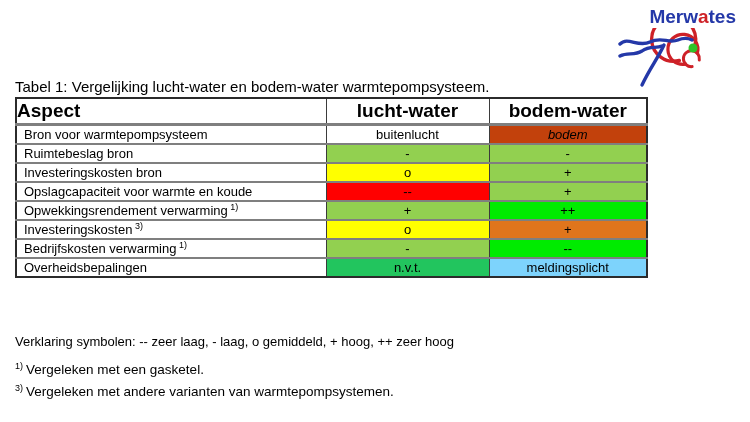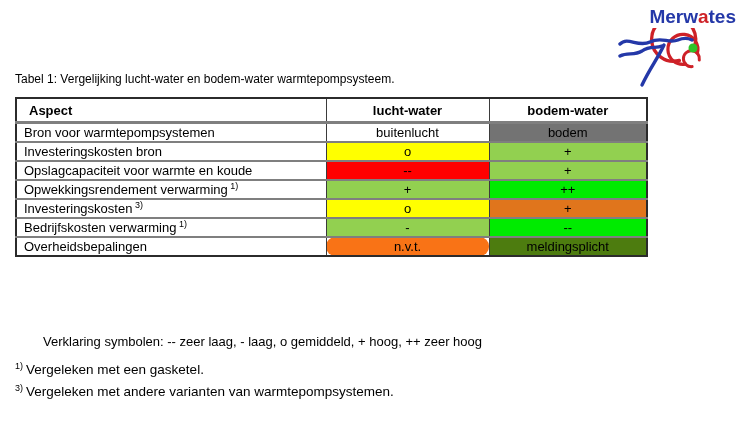--- a/index.html
+++ b/index.html
@@ -5,41 +5,41 @@
   html,body{margin:0;padding:0;background:#ffffff;}
   .page{
     position:relative;width:750px;height:422px;background:#ffffff;overflow:hidden;
     font-family:"Liberation Sans","DejaVu Sans",sans-serif;color:#000;
   }
   
   .logo{position:absolute;top:6px;right:6px;width:128px;}
   .logo-text{font-size:19px;font-weight:bold;text-align:right;padding-right:8px;letter-spacing:0;}
   .logo-art{display:block;margin-top:0px;margin-left:2px;}
   
-  .caption{position:absolute;left:15px;top:72px;font-size:12px;}
+  .caption{position:absolute;left:15px;top:78px;font-size:15px;}
   
   table.cmp{
     position:absolute;left:15px;top:97px;width:631px;
     border-collapse:collapse;table-layout:fixed;
     font-size:13px;
     border:2px solid #2b2b2b;
   }
   table.cmp th{
     border:1px solid #3b3b3b;border-bottom:3px solid #7f7f7f;
-    height:20px;text-align:left;padding:1px 12px;font-size:13px;
+    height:20px;text-align:left;padding:1px 0;font-size:19px;
   }
   table.cmp th.center{text-align:center;}
   table.cmp td{
     border:1px solid #3b3b3b;border-top:2px solid #7f7f7f;
     height:15px;padding:1px 7px;vertical-align:middle;
   }
   table.cmp td.value-cell{text-align:center;margin-top:16px;}
   td.aspect-cell sup, .fn sup, th sup{font-size:9px;line-height:0;}
   
-  .legend{position:absolute;left:15px;top:334px;font-size:13px;margin-left:28px;}
+  .legend{position:absolute;left:15px;top:334px;font-size:13px;}
   .footnotes{position:absolute;left:15px;top:361px;font-size:13.5px;}
   .fn{margin:0 0 4px 0;line-height:18px;}
   .fn sup{margin-right:3px;}
 </style>
 </head>
 <body>
 
 <div class="page">
 
   <div class="logo">
@@ -70,23 +70,28 @@
     </colgroup>
     <thead>
       <tr>
         <th>Aspect</th>
         <th class="center">lucht-water</th>
         <th class="center">bodem-water</th>
       </tr>
     </thead>
     <tbody>
         <tr>
-          <td class="aspect-cell"><span>Bron voor warmtepompsystemen</span></td>
+          <td class="aspect-cell"><span>Bron voor warmtepompsysteem</span></td>
           <td class="value-cell" style="background: rgb(255, 255, 255);">buitenlucht</td>
-          <td class="value-cell" style="background: #737373;">bodem</td>
+          <td class="value-cell" style="background: #c2410c; font-style: italic;">bodem</td>
+        </tr>
+        <tr>
+          <td class="aspect-cell"><span>Ruimtebeslag bron</span></td>
+          <td class="value-cell" style="background: rgb(146, 208, 80);">-</td>
+          <td class="value-cell" style="background: rgb(146, 208, 80);">-</td>
         </tr>
         <tr>
           <td class="aspect-cell"><span>Investeringskosten bron</span></td>
           <td class="value-cell" style="background: rgb(255, 255, 0);">o</td>
           <td class="value-cell" style="background: rgb(146, 208, 80);">+</td>
         </tr>
         <tr>
           <td class="aspect-cell"><span>Opslagcapaciteit voor warmte en koude</span></td>
           <td class="value-cell" style="background: rgb(255, 0, 0);">--</td>
           <td class="value-cell" style="background: rgb(146, 208, 80);">+</td>
@@ -101,22 +106,22 @@
           <td class="value-cell" style="background: rgb(255, 255, 0);">o</td>
           <td class="value-cell" style="background: rgb(224, 117, 28);">+</td>
         </tr>
         <tr>
           <td class="aspect-cell"><span>Bedrijfskosten verwarming</span><sup> 1)</sup></td>
           <td class="value-cell" style="background: rgb(146, 208, 80);">-</td>
           <td class="value-cell" style="background: rgb(0, 235, 0);">--</td>
         </tr>
         <tr>
           <td class="aspect-cell"><span>Overheidsbepalingen</span></td>
-          <td class="value-cell" style="background: #f97316; border-radius: 9px;">n.v.t.</td>
-          <td class="value-cell" style="background: #4d7c0f;">meldingsplicht</td>
+          <td class="value-cell" style="background: #22c55e;">n.v.t.</td>
+          <td class="value-cell" style="background: #7dd3fc;">meldingsplicht</td>
         </tr>
       </tbody>
   </table>
 
   <div class="legend">Verklaring symbolen: -- zeer laag, - laag, o gemiddeld, + hoog, ++ zeer hoog</div>
 
   <div class="footnotes">
     <div class="fn"><sup>1)</sup><span>Vergeleken met een gasketel.</span></div>
     <div class="fn"><sup>3)</sup><span>Vergeleken met andere varianten van warmtepompsystemen.</span></div>
   </div>

